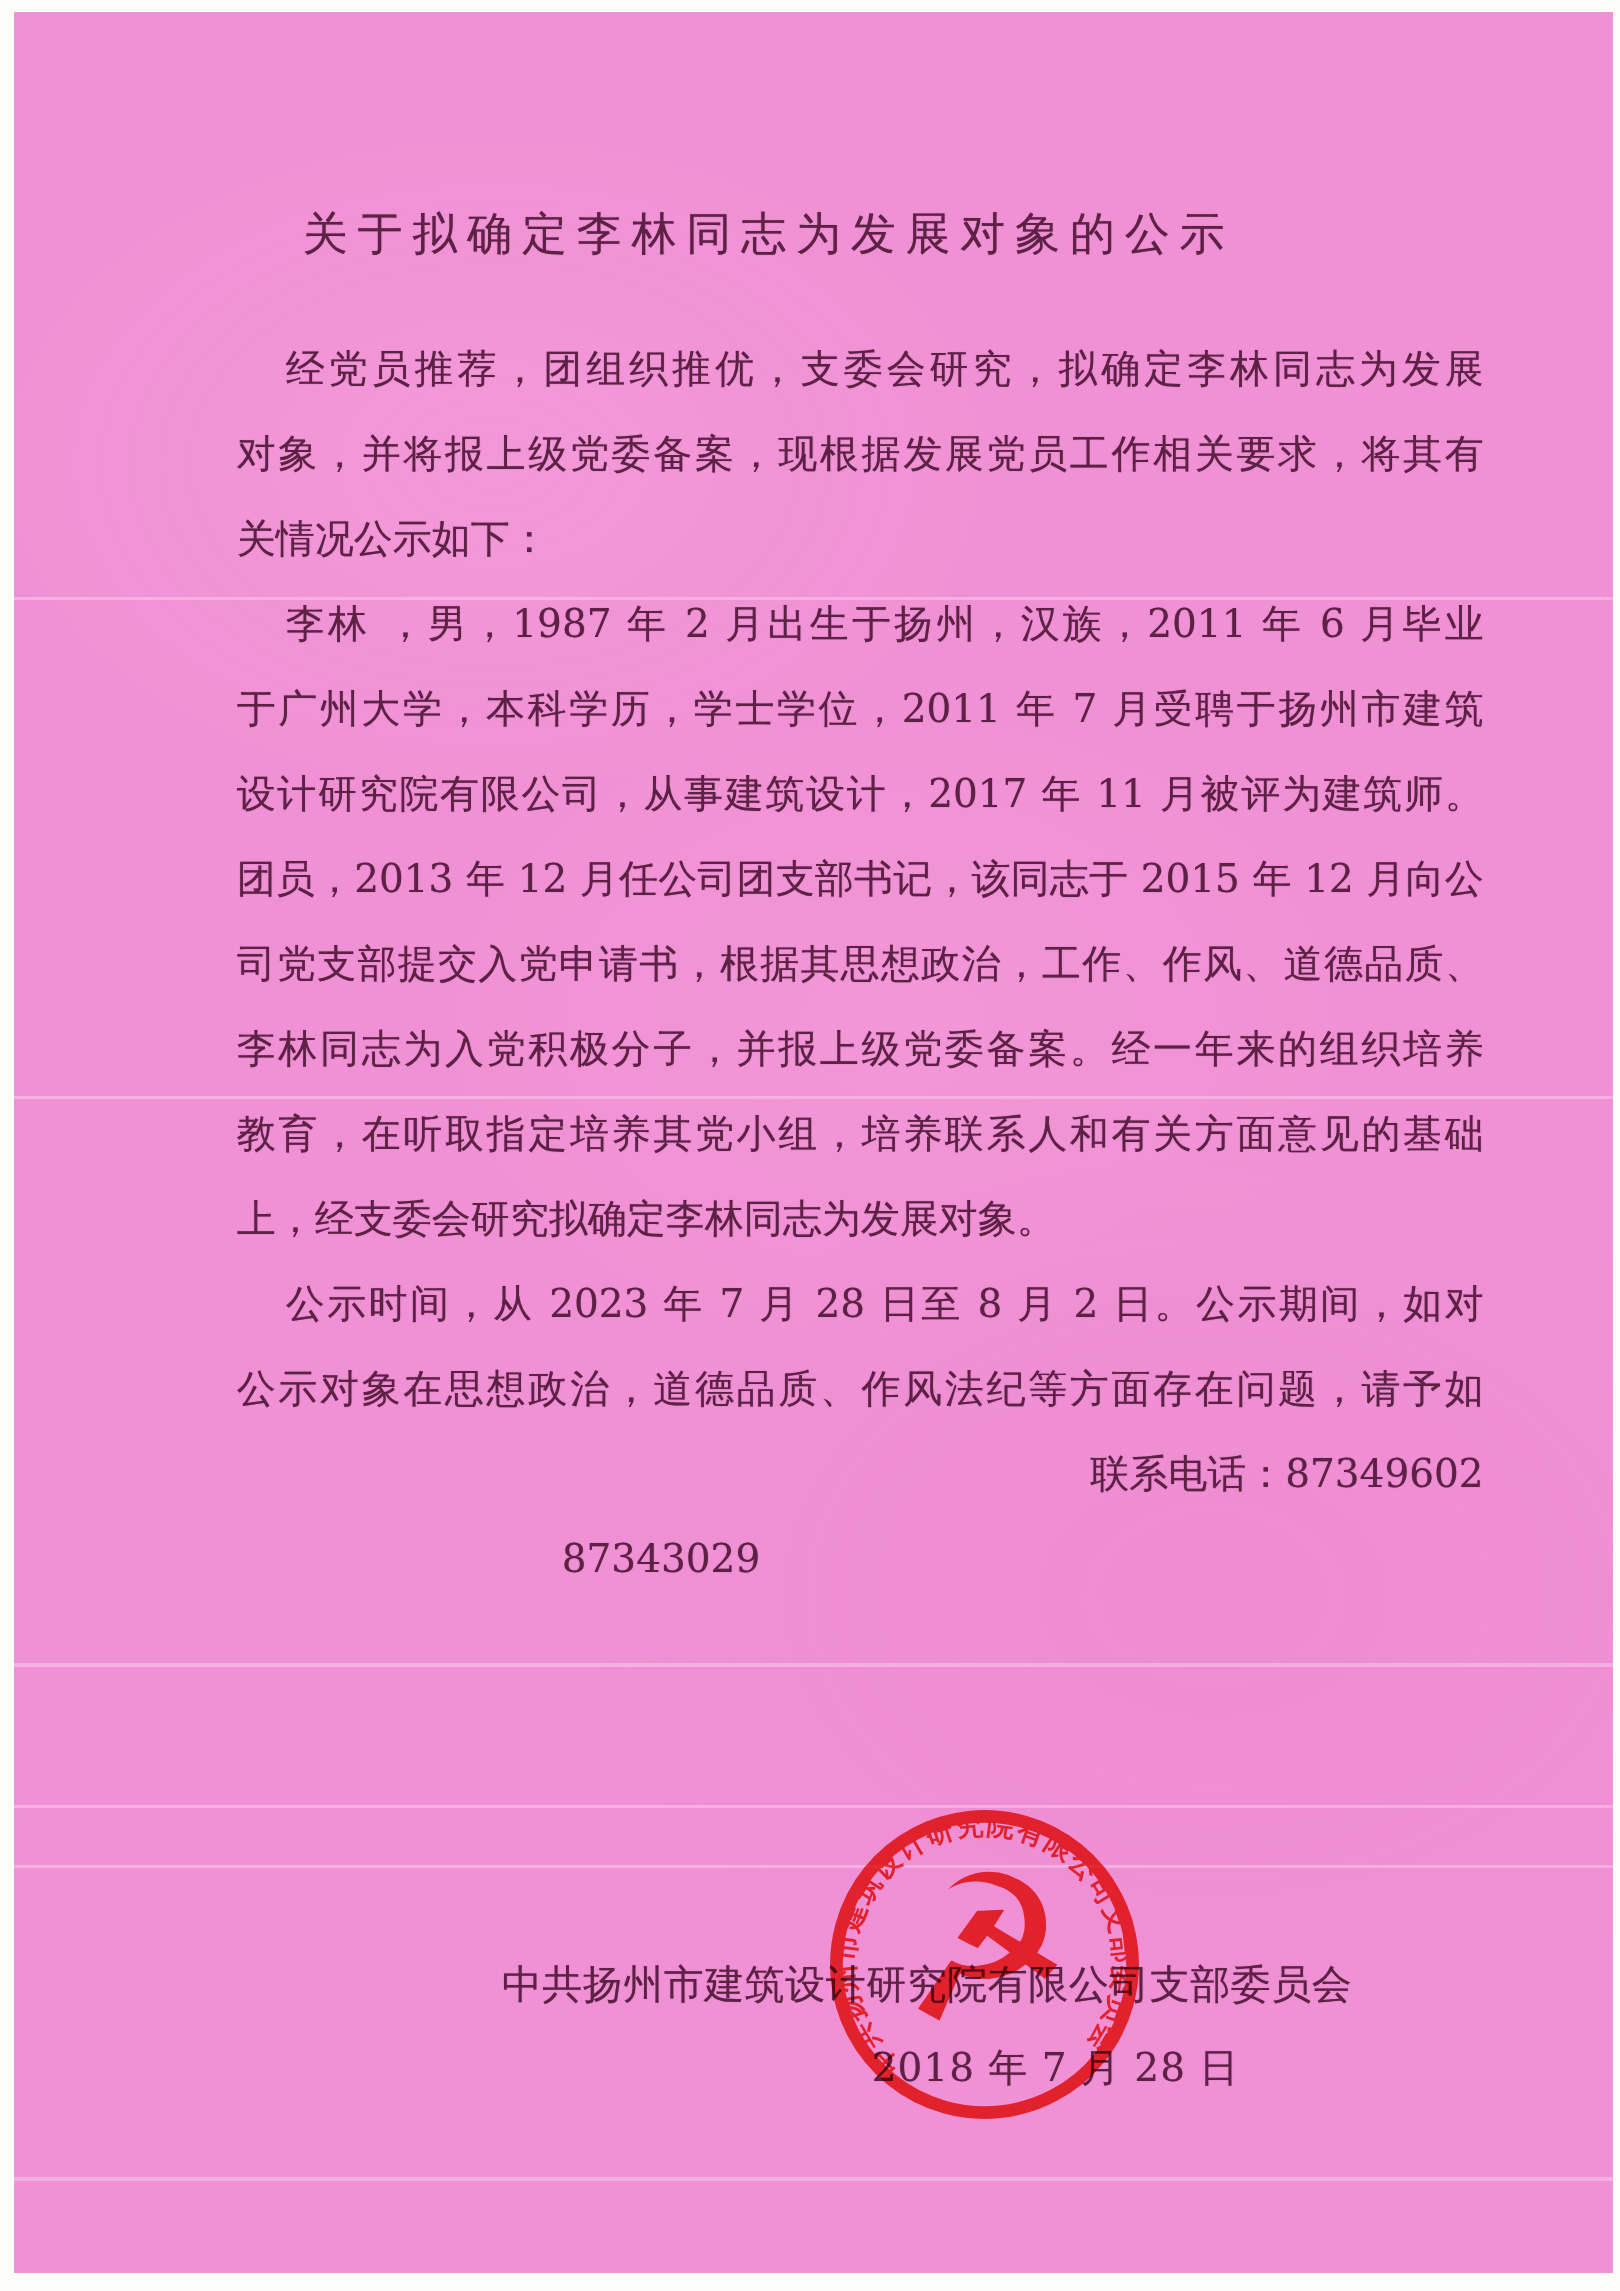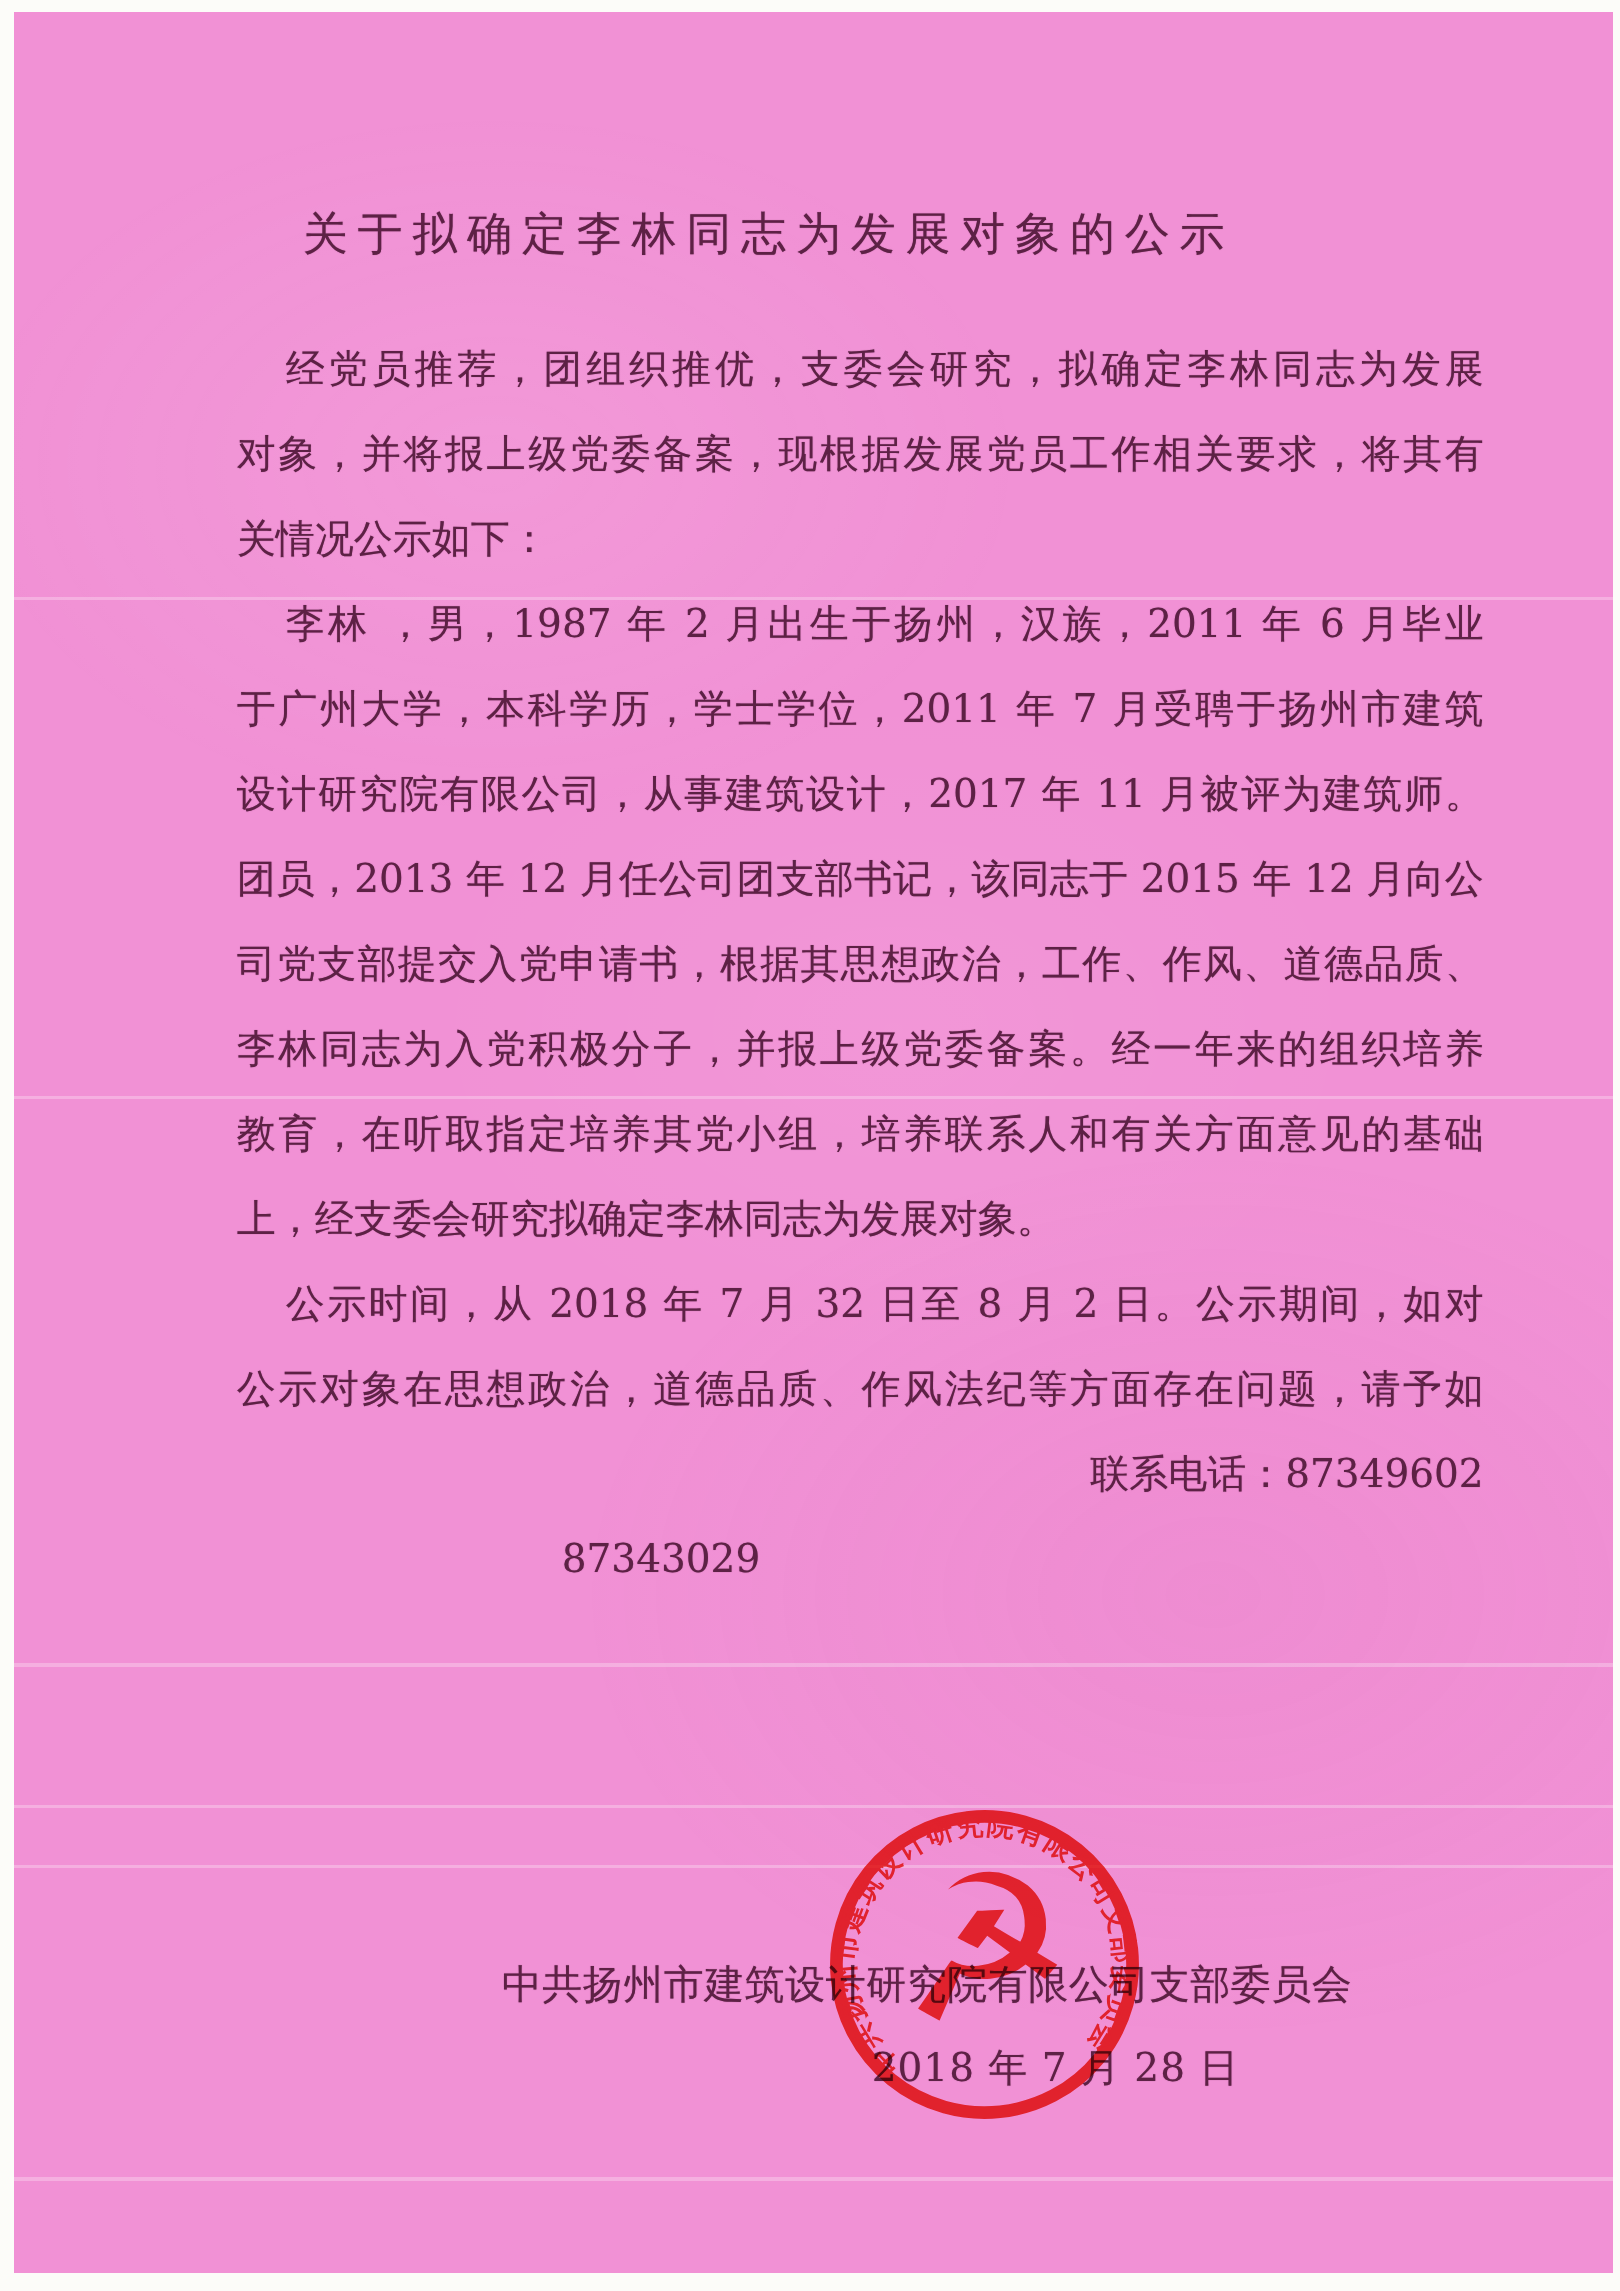--- a/index.html
+++ b/index.html
@@ -84,21 +84,21 @@
       <div class="tline fill">对象，并将报上级党委备案，现根据发展党员工作相关要求，将其有</div>
       <div class="tline">关情况公示如下：</div>
       <div class="tline indent fill">李林 ，男，1987 年 2 月出生于扬州，汉族，2011 年 6 月毕业</div>
       <div class="tline fill">于广州大学，本科学历，学士学位，2011 年 7 月受聘于扬州市建筑</div>
       <div class="tline fill">设计研究院有限公司，从事建筑设计，2017 年 11 月被评为建筑师。</div>
       <div class="tline fill">团员，2013 年 12 月任公司团支部书记，该同志于 2015 年 12 月向公</div>
       <div class="tline fill">司党支部提交入党申请书，根据其思想政治，工作、作风、道德品质、</div>
       <div class="tline fill">李林同志为入党积极分子，并报上级党委备案。经一年来的组织培养</div>
       <div class="tline fill">教育，在听取指定培养其党小组，培养联系人和有关方面意见的基础</div>
       <div class="tline">上，经支委会研究拟确定李林同志为发展对象。</div>
-      <div class="tline indent fill">公示时间，从 2018 年 7 月 32 日至 8 月 2 日。公示期间，如对</div>
+      <div class="tline indent fill">公示时间，从 2023 年 7 月 28 日至 8 月 2 日。公示期间，如对</div>
       <div class="tline fill">公示对象在思想政治，道德品质、作风法纪等方面存在问题，请予如</div>
       <div class="tline contact-first">联系电话：87349602</div>
       <div class="tline contact-second">87343029</div>
     </div>
 
     <div class="signature-line ink">中共扬州市建筑设计研究院有限公司支部委员会</div>
 
     <div class="date-line ink">2018 年 7 月 28 日</div>
 
     <svg class="seal" viewBox="0 0 360 360" xmlns="http://www.w3.org/2000/svg">

